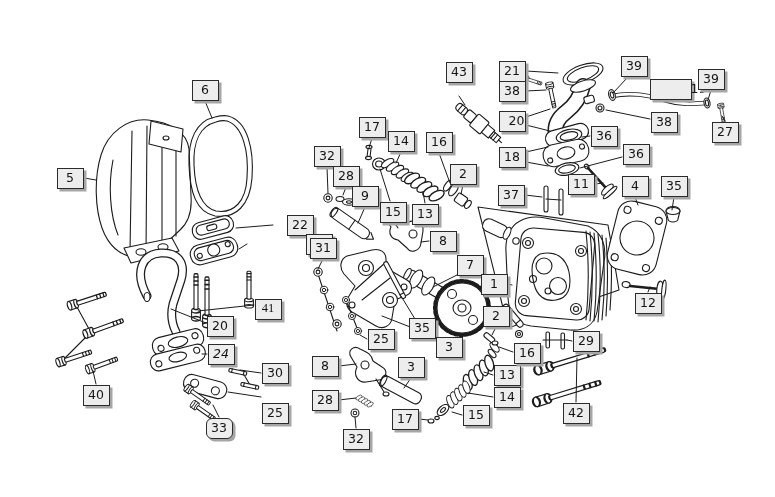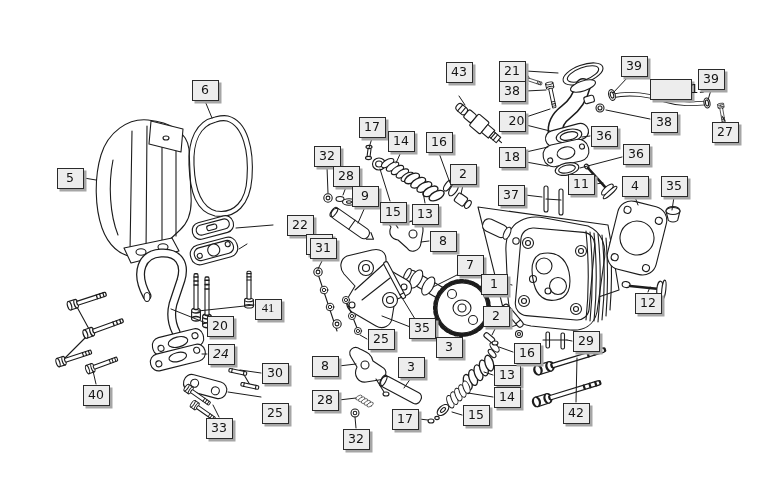--- a/index.html
+++ b/index.html
@@ -465,21 +465,21 @@
 <div id="callout-layer">
       <div class="callout" style="left: 70px; top: 178px;">5</div>
       <div class="callout" style="left: 205px; top: 90px;">6</div>
       <div class="callout" style="left: 300px; top: 225px;">22</div>
       <div class="callout" style="left: 261px; top: 244px; margin-left: 45px;">23</div>
       <div class="callout" style="left: 268px; top: 309px; font-family: Liberation Serif, serif;">41</div>
       <div class="callout" style="left: 220px; top: 326px;">20</div>
       <div class="callout" style="left: 221px; top: 354px; font-style: italic;">24</div>
       <div class="callout" style="left: 275px; top: 373px;">30</div>
       <div class="callout" style="left: 275px; top: 413px;">25</div>
-      <div class="callout" style="left: 219px; top: 428px;">33</div>
+      <div class="callout" style="left: 219px; top: 428px; border-radius: 6px;">33</div>
       <div class="callout" style="left: 96px; top: 395px;">40</div>
       <div class="callout" style="left: 372px; top: 127px;">17</div>
       <div class="callout" style="left: 327px; top: 156px;">32</div>
       <div class="callout" style="left: 346px; top: 176px;">28</div>
       <div class="callout" style="left: 365px; top: 196px;">9</div>
       <div class="callout" style="left: 401px; top: 141px;">14</div>
       <div class="callout" style="left: 439px; top: 142px;">16</div>
       <div class="callout" style="left: 463px; top: 174px;">2</div>
       <div class="callout" style="left: 393px; top: 212px;">15</div>
       <div class="callout" style="left: 425px; top: 214px;">13</div>

